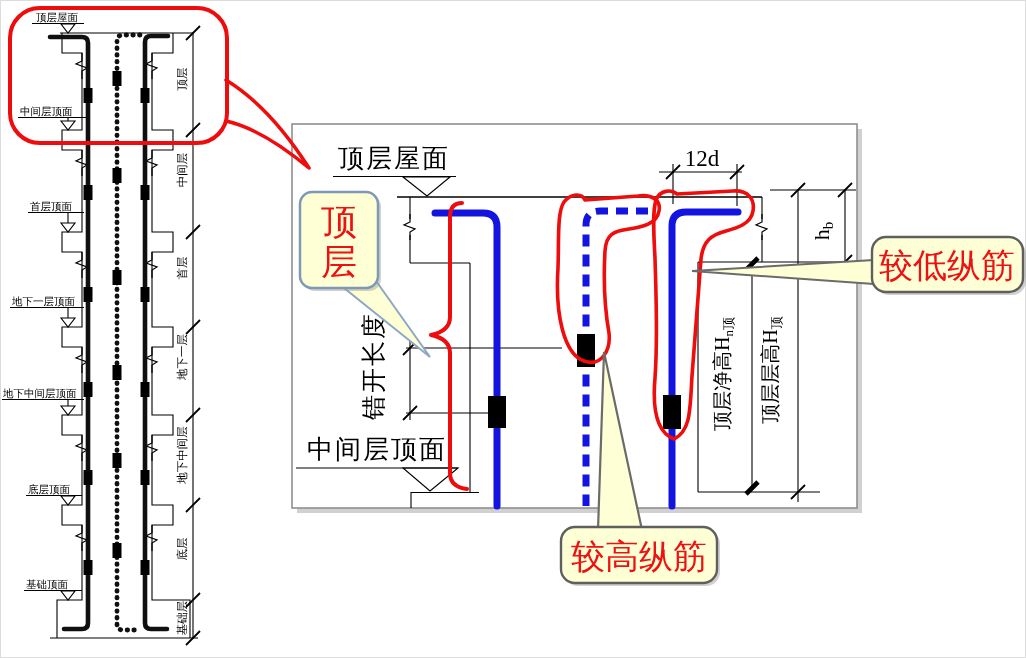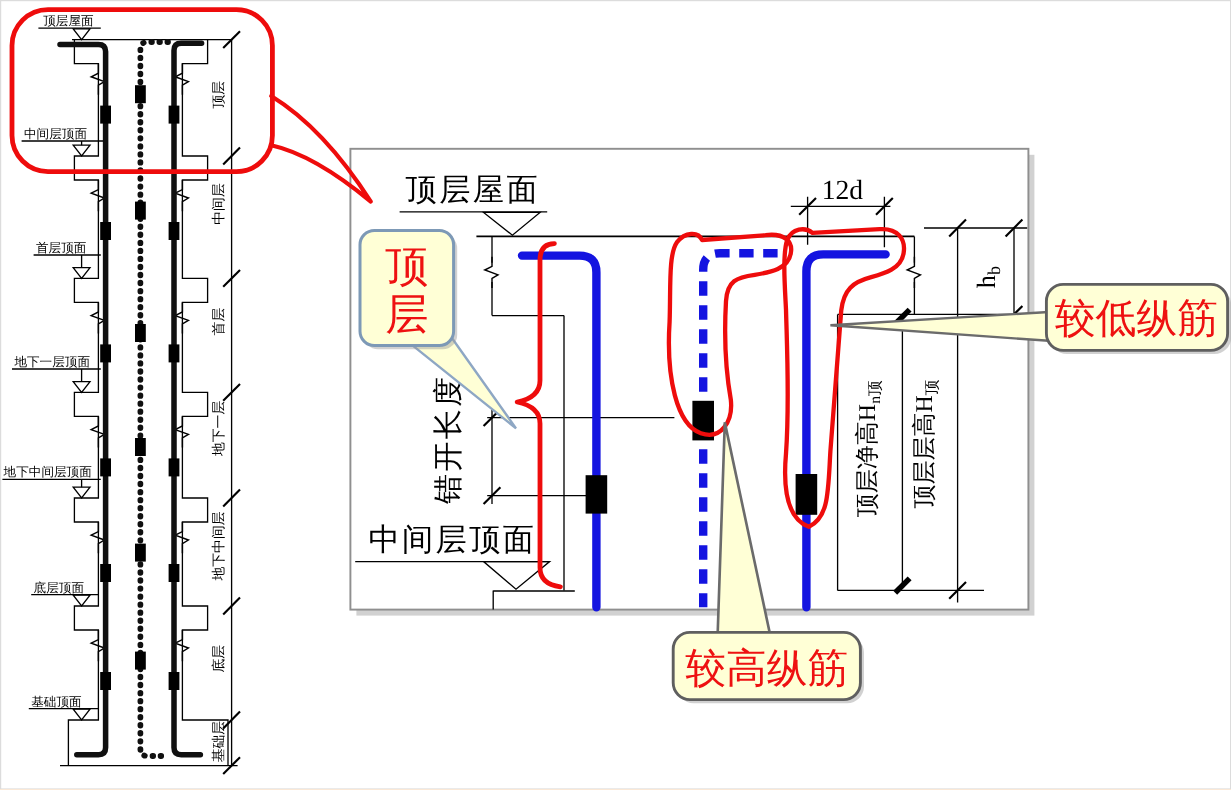--- a/index.html
+++ b/index.html
@@ -1,17 +1,17 @@
 <!DOCTYPE html>
 <html style="--rebar-blue: #1414e0; --annotation-red: #ee0c0c; --callout-fill: #ffffd6; --callout-text-red: #ee1111; --callout-border-blue: #7d99b6; --callout-border-dark: #5f5f5f; --line-black: #000000; --panel-border: #8f8f8f;"><head>
 <meta charset="utf-8">
 <style>
   html,body { margin:0; padding:0; background:#fff; }
   #stage {
-    position:relative; width:1026px; height:658px; background:#fdba74;
+    position:relative; width:1026px; height:658px; background:#3b82f6;
     font-family:"Liberation Serif","DejaVu Serif",serif;
     overflow:hidden;
   }
   svg { display:block; }
   
   .ln      { stroke:var(--line-black,#000); stroke-width:1.3; fill:none; }
   .lnthin  { stroke:var(--line-black,#000); stroke-width:1.1; fill:none; }
   .tickln  { stroke:var(--line-black,#000); }
   .blk-bar { stroke:#101010; stroke-width:4.6; fill:none; stroke-linecap:round; }
   .blk-bar-dot { stroke:#101010; stroke-width:4.8; fill:none; stroke-linecap:round; stroke-dasharray:0.5 6.2; }

